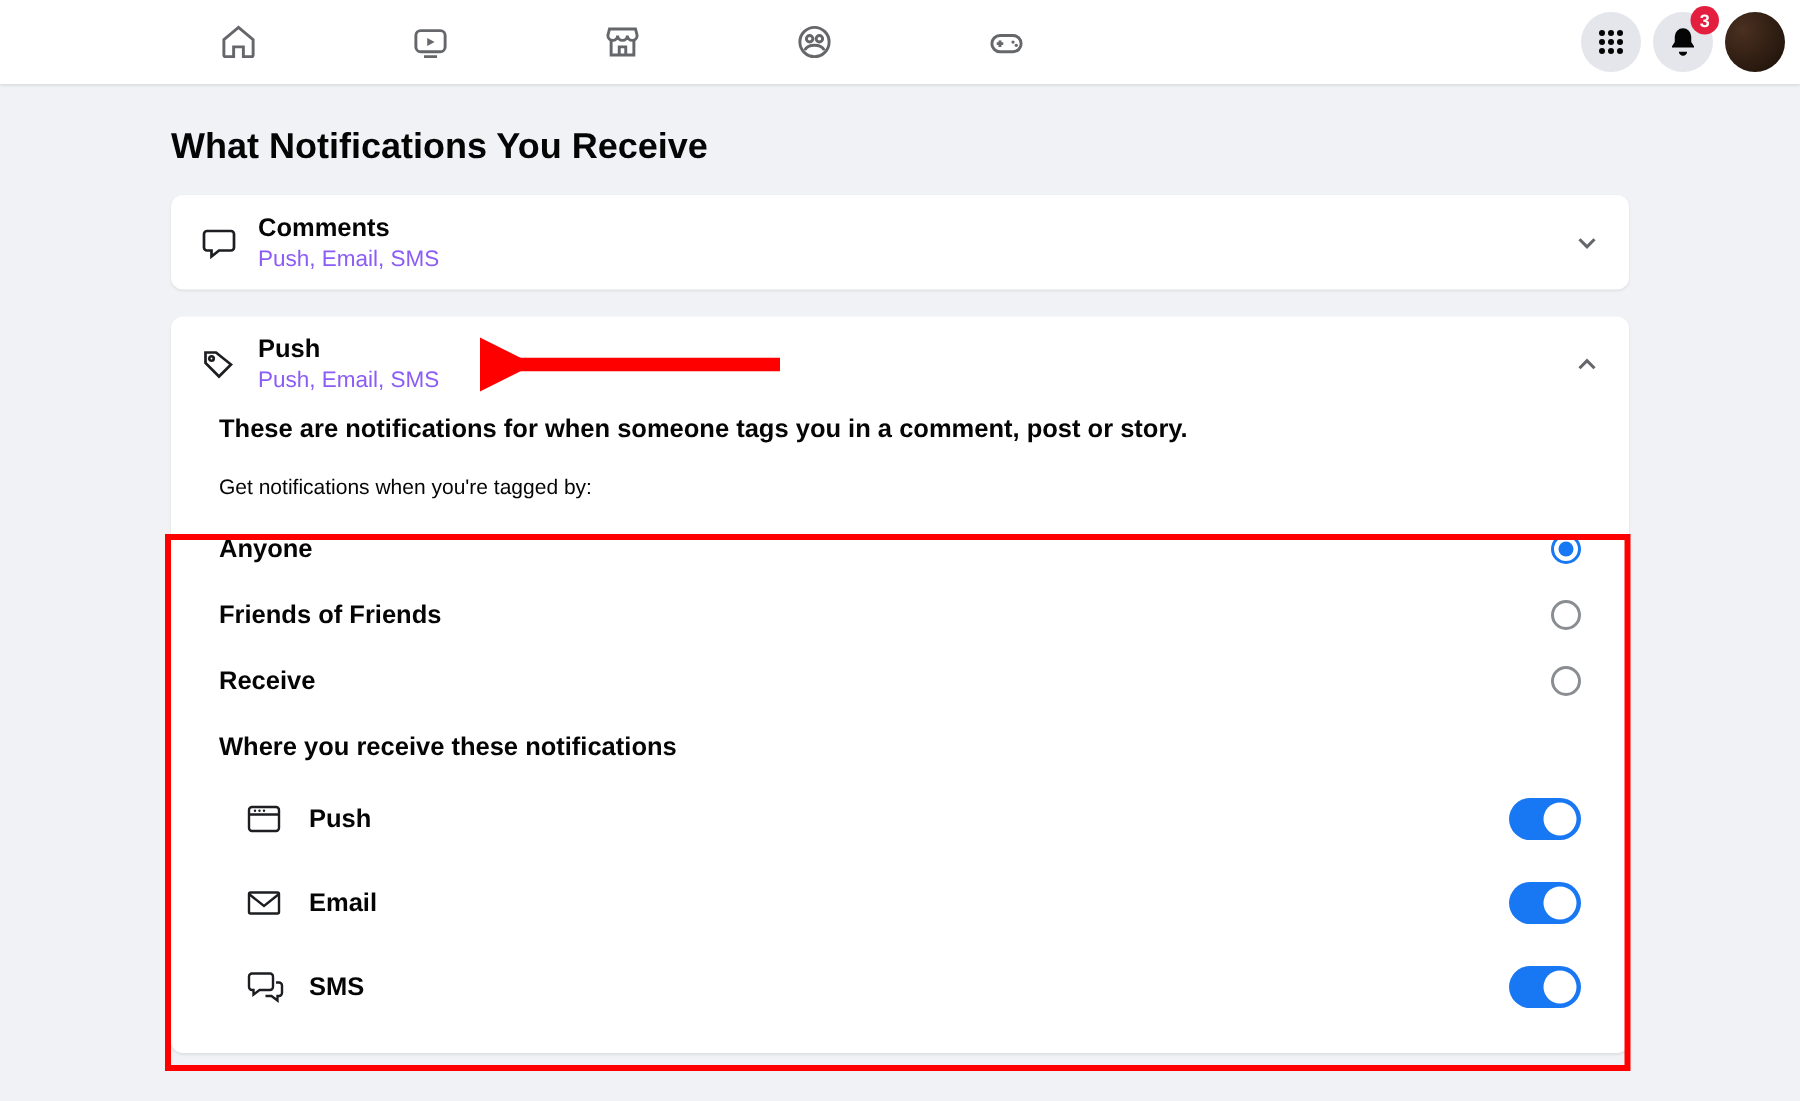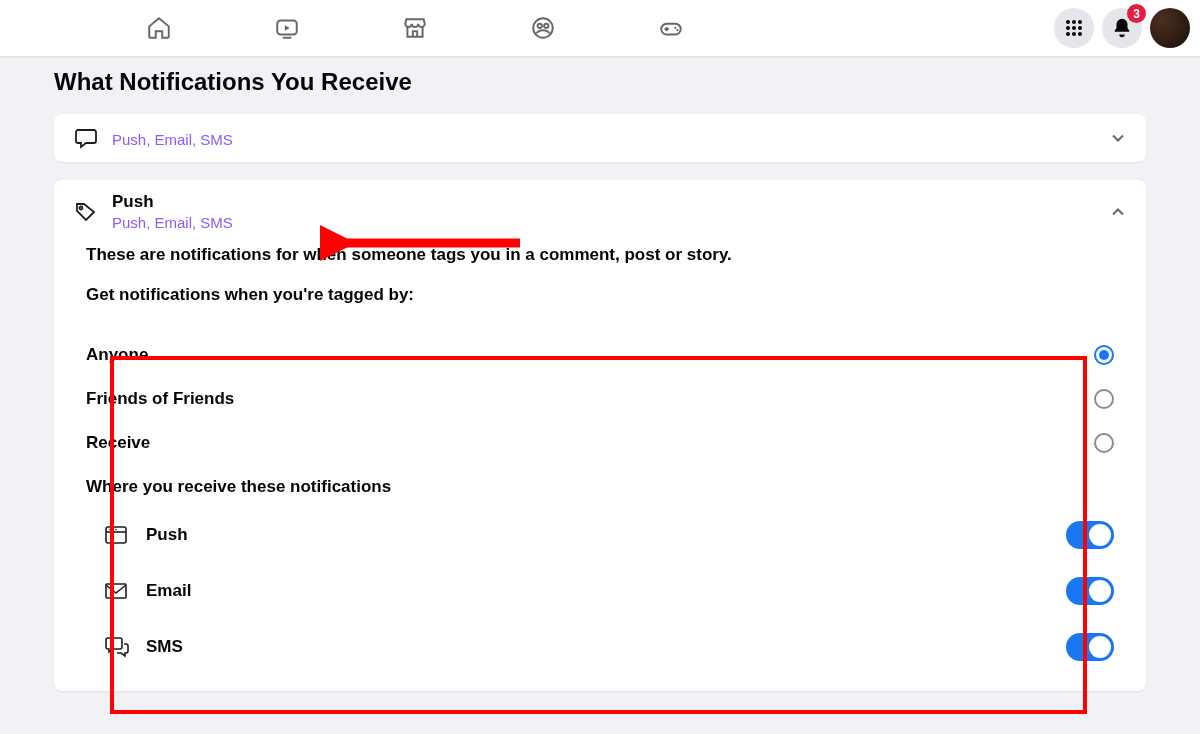--- a/index.html
+++ b/index.html
@@ -67,23 +67,23 @@
   justify-content: center;
 }
 .avatar {
   width: 40px;
   height: 40px;
   border-radius: 50%;
   background: radial-gradient(circle at 30% 30%, #4a3020, #1a0f08);
   cursor: pointer;
 }
 .content {
-  width: 1092px;
+  width: 972px;
   margin: 0 auto;
-  padding-top: 12px;
+  padding-top: 28px;
 }
 h1.page-title {
   font-size: 24px;
   font-weight: 700;
   margin-bottom: 18px;
 }
 .card {
   background: #fff;
   border-radius: 8px;
   box-shadow: 0 1px 2px rgba(0,0,0,0.08);
@@ -120,23 +120,23 @@
 }
 .card-body {
   padding: 2px 32px 16px 32px;
 }
 .desc {
   font-size: 17px;
   font-weight: 700;
   margin-bottom: 20px;
 }
 .subhead {
-  font-size: 17px;
-  font-weight: 700;
-  margin-bottom: 28px;
+  font-size: 14px;
+  font-weight: 400;
+  margin-bottom: 12px;
 }
 .radio-row {
   display: flex;
   justify-content: space-between;
   align-items: center;
   padding: 12px 0;
   cursor: pointer;
 }
 .radio-label {
   font-size: 17px;
@@ -294,20 +294,21 @@
   <h1 class="page-title">What Notifications You Receive</h1>
 
   <div class="card">
     <div class="card-header">
       <div class="hicon">
         <svg width="24" height="24" viewBox="0 0 24 24" fill="none" stroke="#1c1e21" stroke-width="1.8">
             <path d="M20 4H4a2 2 0 0 0-2 2v9a2 2 0 0 0 2 2h3v4l5-4h8a2 2 0 0 0 2-2V6a2 2 0 0 0-2-2z"></path>
           </svg>
       </div>
       <div class="htitles">
+        <div class="htitle">Comments</div>
         <div class="hsub">Push, Email, SMS</div>
       </div>
       <div class="chev">
         <svg width="20" height="20" viewBox="0 0 24 24" fill="none" stroke="#65676b" stroke-width="2.5">
             <path d="M6 9l6 6 6-6"></path>
           </svg>
       </div>
     </div>
   </div>
 

